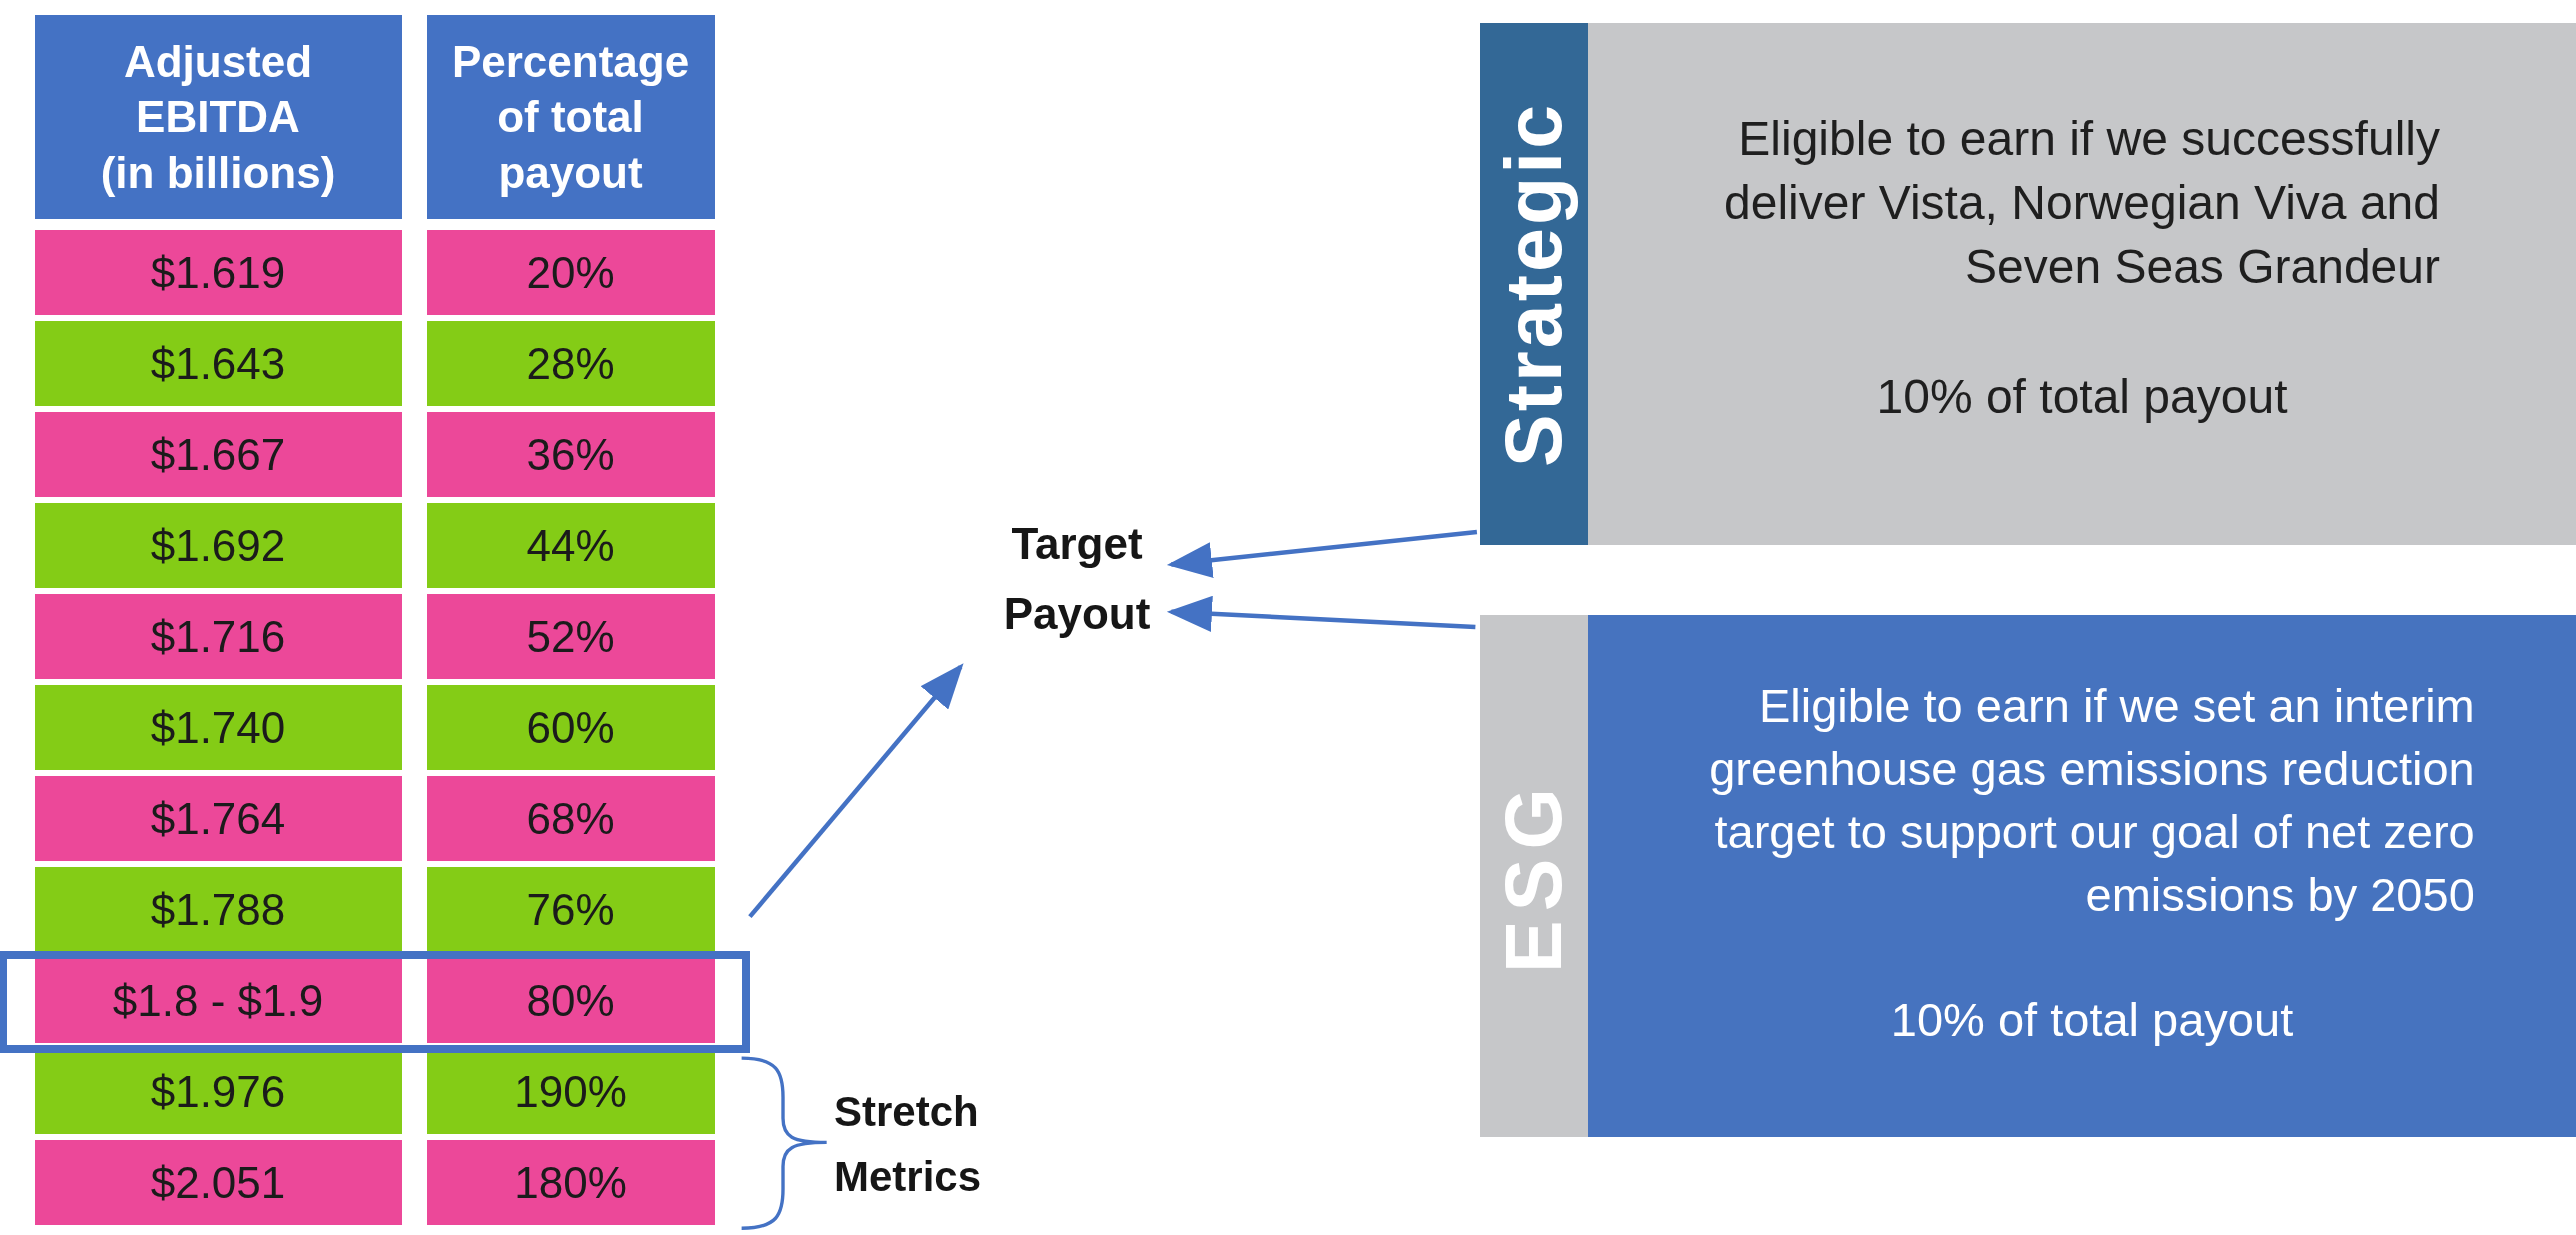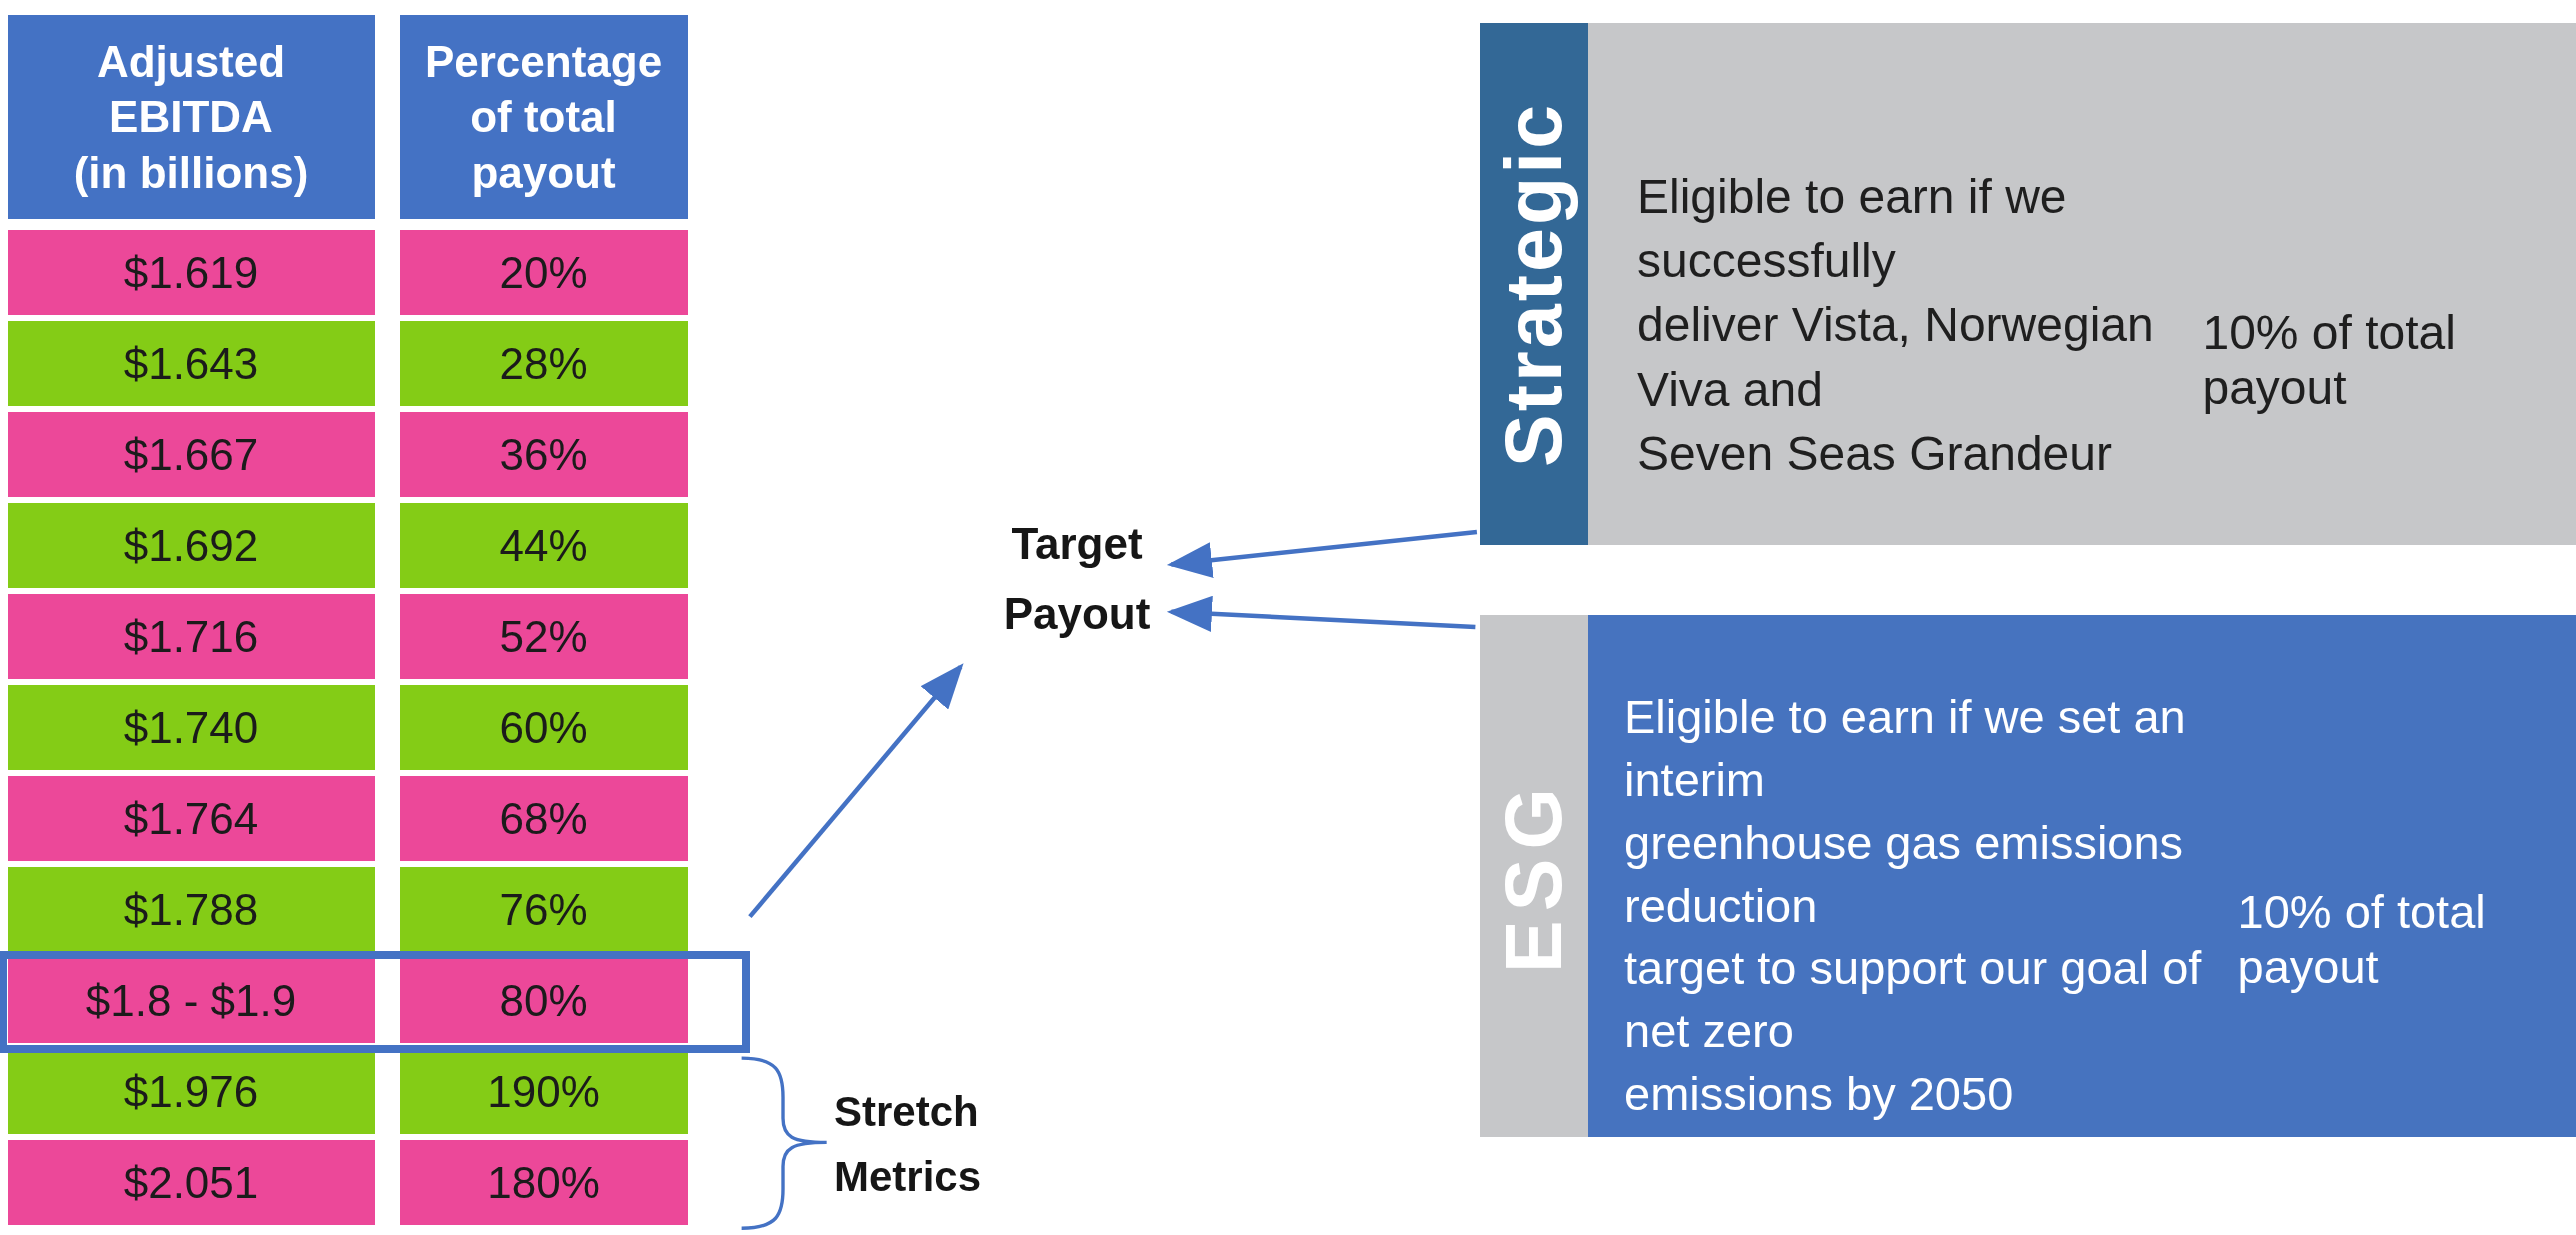--- a/index.html
+++ b/index.html
@@ -9,21 +9,21 @@
     background:#ffffff;
     overflow:hidden;
     font-family:"Liberation Sans", sans-serif;
   }
 
   
   .payout-table{
     position:absolute;left:7.5px;top:15px;width:734px;
   }
   .t-row{
-    display:flex;gap:25px;margin-bottom:6px;
+    display:flex;gap:25px;margin-bottom:6px;justify-content:center;
   }
   .t-cell{
     display:flex;align-items:center;justify-content:center;
     text-align:center;box-sizing:border-box;
   }
   .t-cell.c1{width:367px;}
   .t-cell.c2{width:288px;}
   .head .t-cell{
     height:204px;background:#4472C4;color:#ffffff;
     font-weight:bold;font-size:44px;line-height:1.26;
@@ -63,22 +63,22 @@
   }
   .callout .side-bar{
     width:111px;box-sizing:border-box;border-right:3px solid #ffffff;
     display:flex;align-items:center;justify-content:center;
     writing-mode:vertical-rl;transform:rotate(180deg);
     font-weight:bold;font-size:79px;color:#ffffff;
     letter-spacing:3px;
   }
   .callout .box-body{
     flex:1;box-sizing:border-box;
-    display:flex;flex-direction:row;align-items:center;
-    text-align:left;
+    display:flex;flex-direction:column;align-items:center;
+    text-align:right;
   }
   .strategic-box{top:22.6px;}
   .strategic-box .side-bar{background:#336896;}
   .strategic-box .box-body{
     background:#C6C7C9;color:#1f1f1f;
     padding:84px 49px 0 49px;
   }
   .esg-box{top:615px;}
   .esg-box .side-bar{background:#C6C7C9;letter-spacing:9px;}
   .esg-box .box-body{

